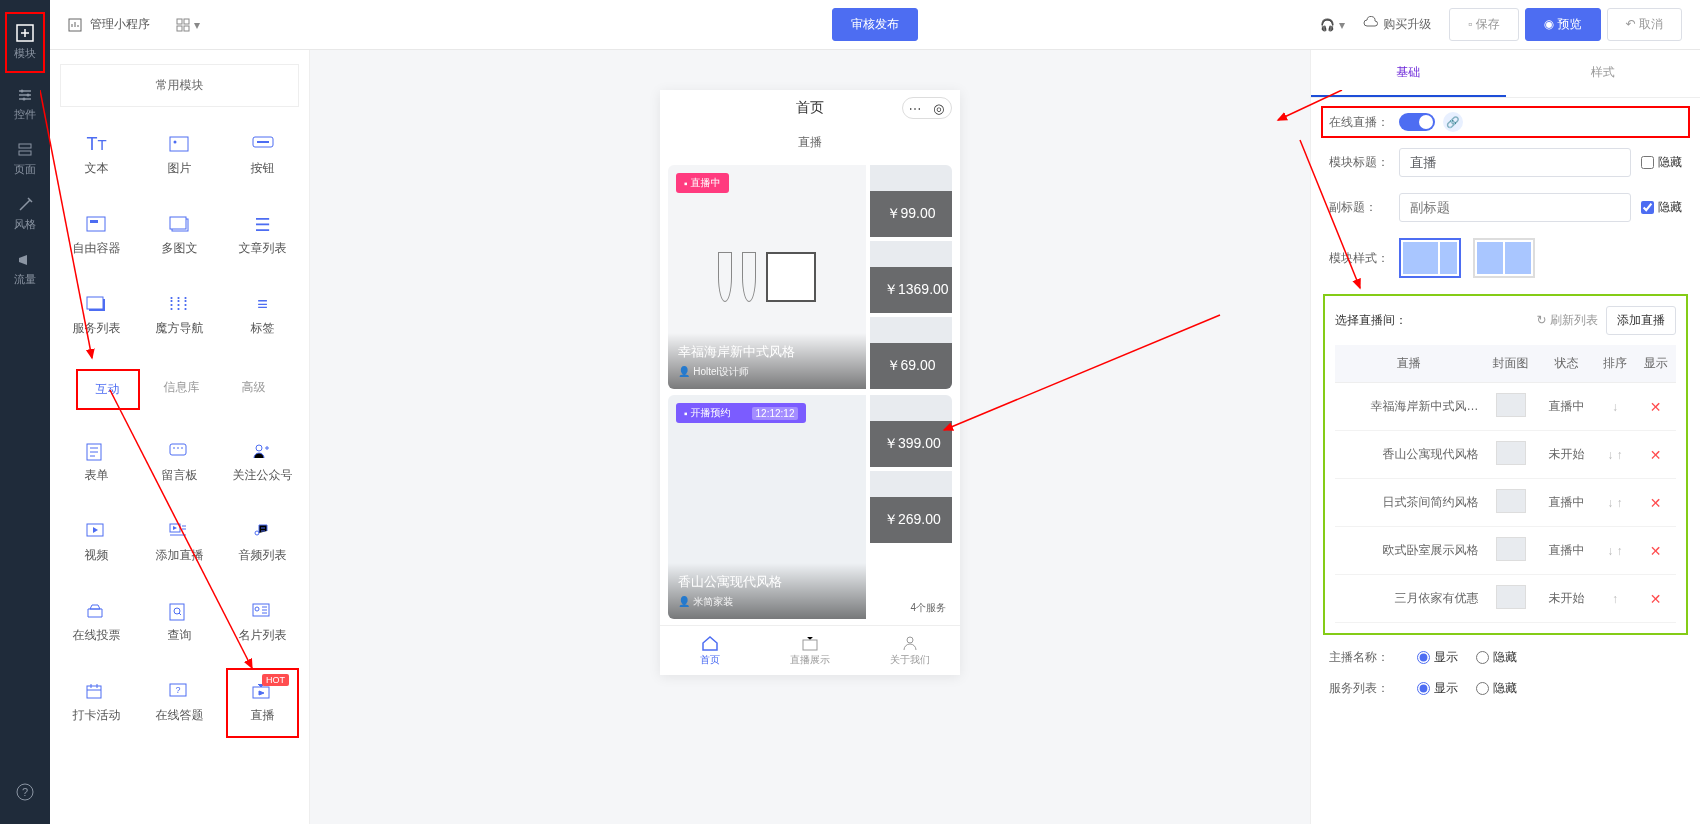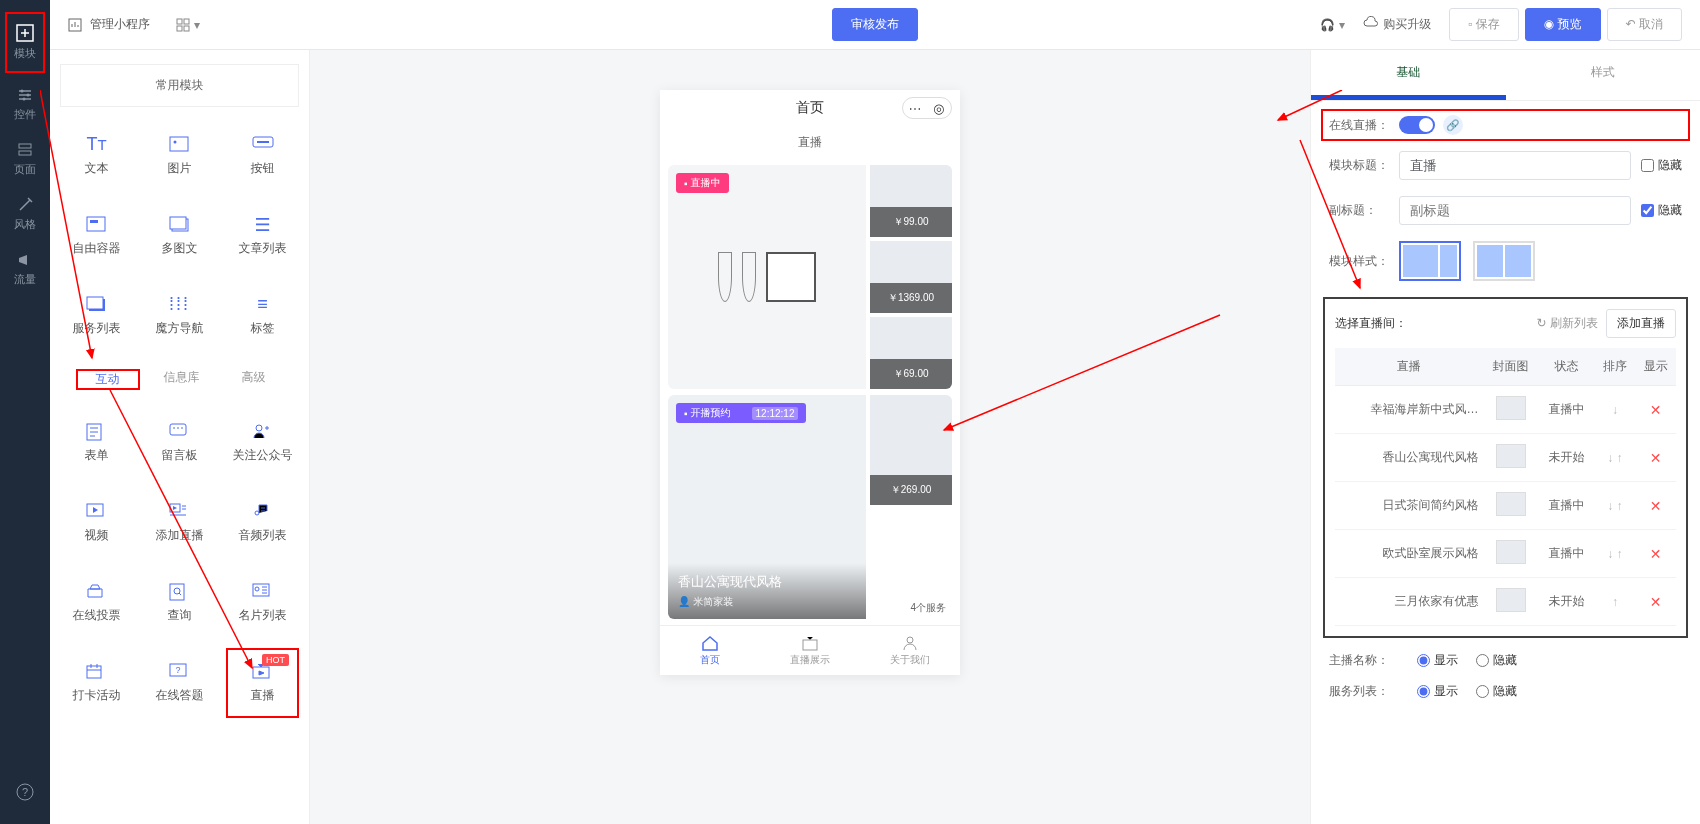--- a/index.html
+++ b/index.html
@@ -25,21 +25,21 @@
 .tb-actions{display:flex;gap:6px}
 
 
 .module-panel{position:absolute;left:50px;top:50px;bottom:0;width:260px;background:#fff;border-right:1px solid #eee;padding:14px 10px;overflow-y:auto}
 .mp-header{border:1px solid #eee;padding:12px;text-align:center;color:#666;margin-bottom:14px}
 .mod-grid{display:grid;grid-template-columns:repeat(3,1fr);gap:10px}
 .mod{height:70px;display:flex;flex-direction:column;align-items:center;justify-content:center;color:#555;cursor:pointer;position:relative}
 .mod svg,.mod .ic{color:#4d6df2;margin-bottom:6px}
 .mod .ic{font-size:18px;width:22px;height:18px;display:flex;align-items:center;justify-content:center}
 .tabs{display:flex;justify-content:center;gap:6px;margin:18px 0}
-.tab{padding:0 18px;color:#999;cursor:pointer;border-radius:14px}
+.tab{padding:10px 18px;color:#999;cursor:pointer;border-radius:14px}
 .tab.active{color:#4d6df2;border:2px solid red;border-radius:0}
 .hot-badge{position:absolute;top:4px;right:8px;background:#ff4d4f;color:#fff;font-size:9px;padding:1px 4px;border-radius:2px}
 .mod.highlighted{border:2px solid red}
 
 
 .canvas{position:absolute;left:310px;right:390px;top:50px;bottom:0;display:flex;justify-content:center;align-items:flex-start;padding-top:40px}
 .phone-float{position:absolute;right:-50px;top:310px;display:flex;flex-direction:column}
 .phone-float div{width:32px;height:32px;background:#9aa4b8;display:flex;align-items:center;justify-content:center;color:#fff;margin-bottom:1px}
 .phone{width:300px;background:#fff;box-shadow:0 2px 12px rgba(0,0,0,.08)}
 .p-head{height:36px;display:flex;align-items:center;justify-content:center;position:relative;color:#333;font-size:14px}
@@ -50,50 +50,50 @@
 .card{margin:6px 8px;border-radius:6px;overflow:hidden;display:flex;gap:4px}
 .card-main{flex:1;height:224px;position:relative;background:#e8ebef;display:flex;flex-direction:column;justify-content:flex-end}
 .card-main .tag{position:absolute;top:8px;left:8px;color:#fff;font-size:10px;padding:3px 8px;border-radius:3px;display:flex;align-items:center;gap:3px}
 .tag.pink{background:#ff3b7f}
 .tag.purple{background:#7b5cff}
 .card-main .info{padding:10px;color:#fff;background:linear-gradient(transparent,rgba(0,0,0,.5))}
 .card-main .info .t{font-size:13px;font-weight:500}
 .card-main .info .s{font-size:10px;margin-top:4px;opacity:.9}
 .card-side{width:82px;display:flex;flex-direction:column;gap:4px}
 .side-item{flex:1;background:#e8ebef;position:relative}
-.side-item .price{position:absolute;bottom:0;left:0;right:0;background:rgba(0,0,0,.55);color:#fff;font-size:10px;text-align:center;padding:8px}
+.side-item .price{position:absolute;bottom:0;left:0;right:0;background:rgba(0,0,0,.55);color:#fff;font-size:14px;text-align:center;padding:14px}
 .side-item .count{position:absolute;bottom:4px;right:6px;color:#666;font-size:10px}
 .card-illus{position:absolute;inset:0;display:flex;align-items:center;justify-content:center;gap:10px}
 .lamp{width:14px;height:50px;border:1px solid #888;border-radius:0 0 50% 50%}
 .frame{width:50px;height:50px;border:2px solid #555;background:#fff}
 .p-tabbar{display:flex;border-top:1px solid #eee;height:50px}
 .p-tabbar div{flex:1;display:flex;flex-direction:column;align-items:center;justify-content:center;font-size:10px;color:#999;gap:2px}
 .p-tabbar div.on{color:#4d6df2}
 
 
 .right-panel{position:absolute;right:0;top:50px;bottom:0;width:390px;background:#fff;border-left:1px solid #eee;padding:0;overflow-y:auto}
 .rp-tabs{display:flex;border-bottom:1px solid #eee}
 .rp-tab{flex:1;text-align:center;padding:14px;color:#999;cursor:pointer}
-.rp-tab.active{color:#14532d;border-bottom:5px solid #1d4ed8}
+.rp-tab.active{color:#6d28d9;border-bottom:2px solid #1d4ed8}
 .rp-body{padding:14px 18px}
 .form-row{display:flex;align-items:center;margin-bottom:16px;font-size:12px}
 .form-row .lbl{width:70px;color:#666}
 .toggle{width:36px;height:18px;background:#4d6df2;border-radius:9px;position:relative;cursor:pointer}
 .toggle::after{content:"";position:absolute;right:2px;top:2px;width:14px;height:14px;background:#fff;border-radius:50%}
 .link-ic{width:20px;height:20px;border-radius:50%;background:#e8f0ff;color:#4d6df2;display:flex;align-items:center;justify-content:center;margin-left:8px;font-size:11px}
 .row-highlight{border:2px solid red;padding:4px 6px;margin:-6px -8px 10px}
 .inp{flex:1;border:1px solid #dcdfe6;padding:6px 10px;border-radius:3px;color:#606266}
 .cb{display:flex;align-items:center;gap:4px;margin-left:10px}
 .cb input{accent-color:#4d6df2}
 .style-opts{display:flex;gap:12px}
 .style-opt{width:62px;height:40px;border:2px solid #4d6df2;padding:2px;display:flex;gap:2px;cursor:pointer}
 .style-opt.alt{border-color:#ddd}
 .style-opt div{background:#a9c6ff;flex:1}
 .style-opt .big{flex:2}
-.live-box{border:2px solid #404040;padding:10px;margin:8px -6px}
+.live-box{border:2px solid #84cc16;padding:10px;margin:8px -6px}
 .live-head{display:flex;align-items:center;margin-bottom:10px}
 .live-head .r{margin-left:auto;display:flex;gap:8px;align-items:center}
 .small-link{color:#999;cursor:pointer}
 .btn-sm{border:1px solid #dcdfe6;padding:5px 10px;border-radius:3px;cursor:pointer;background:#fff}
 table{width:100%;border-collapse:collapse;font-size:12px}
 th{background:#f6f7fb;padding:10px 4px;color:#666;font-weight:400;border-bottom:1px solid #eee}
 td{padding:10px 4px;border-bottom:1px solid #f2f2f2;color:#666;text-align:center}
 td:first-child{text-align:right}
 .thumb{width:30px;height:24px;background:#e8ebef;display:inline-block;border:1px solid #ddd}
 .del{color:#ff4d4f;cursor:pointer;font-size:14px}
@@ -357,20 +357,24 @@
         <div class="card-main" style="background:#f4f5f7">
           <div class="card-illus">
               <div class="lamp"></div>
               <div class="lamp"></div>
               <div class="frame"></div>
             </div>
           <div class="tag pink">
               <span>▪</span>
               <span>直播中</span>
             </div>
+          <div class="info">
+              <div class="t">幸福海岸新中式风格</div>
+              <div class="s">👤 <span>Holtel设计师</span></div>
+            </div>
         </div>
         <div class="card-side">
           <div class="side-item">
               <div class="price">￥99.00</div>
             </div>
           <div class="side-item">
               <div class="price">￥1369.00</div>
             </div>
           <div class="side-item">
               <div class="price">￥69.00</div>
@@ -384,20 +388,23 @@
               <span>▪</span>
               <span>开播预约</span> 
               <span style="background:rgba(255,255,255,.3);padding:1px 4px;border-radius:2px;margin-left:18px">12:12:12</span>
             </div>
           <div class="info">
               <div class="t">香山公寓现代风格</div>
               <div class="s">👤 <span>米简家装</span></div>
             </div>
         </div>
         <div class="card-side">
+          <div class="side-item">
+              <div class="price">￥399.00</div>
+            </div>
           <div class="side-item">
               <div class="price">￥269.00</div>
             </div>
           <div class="side-item" style="background:#fff">
               <div class="count">4个服务</div>
             </div>
         </div>
       </div>
 
       <div class="p-tabbar">

